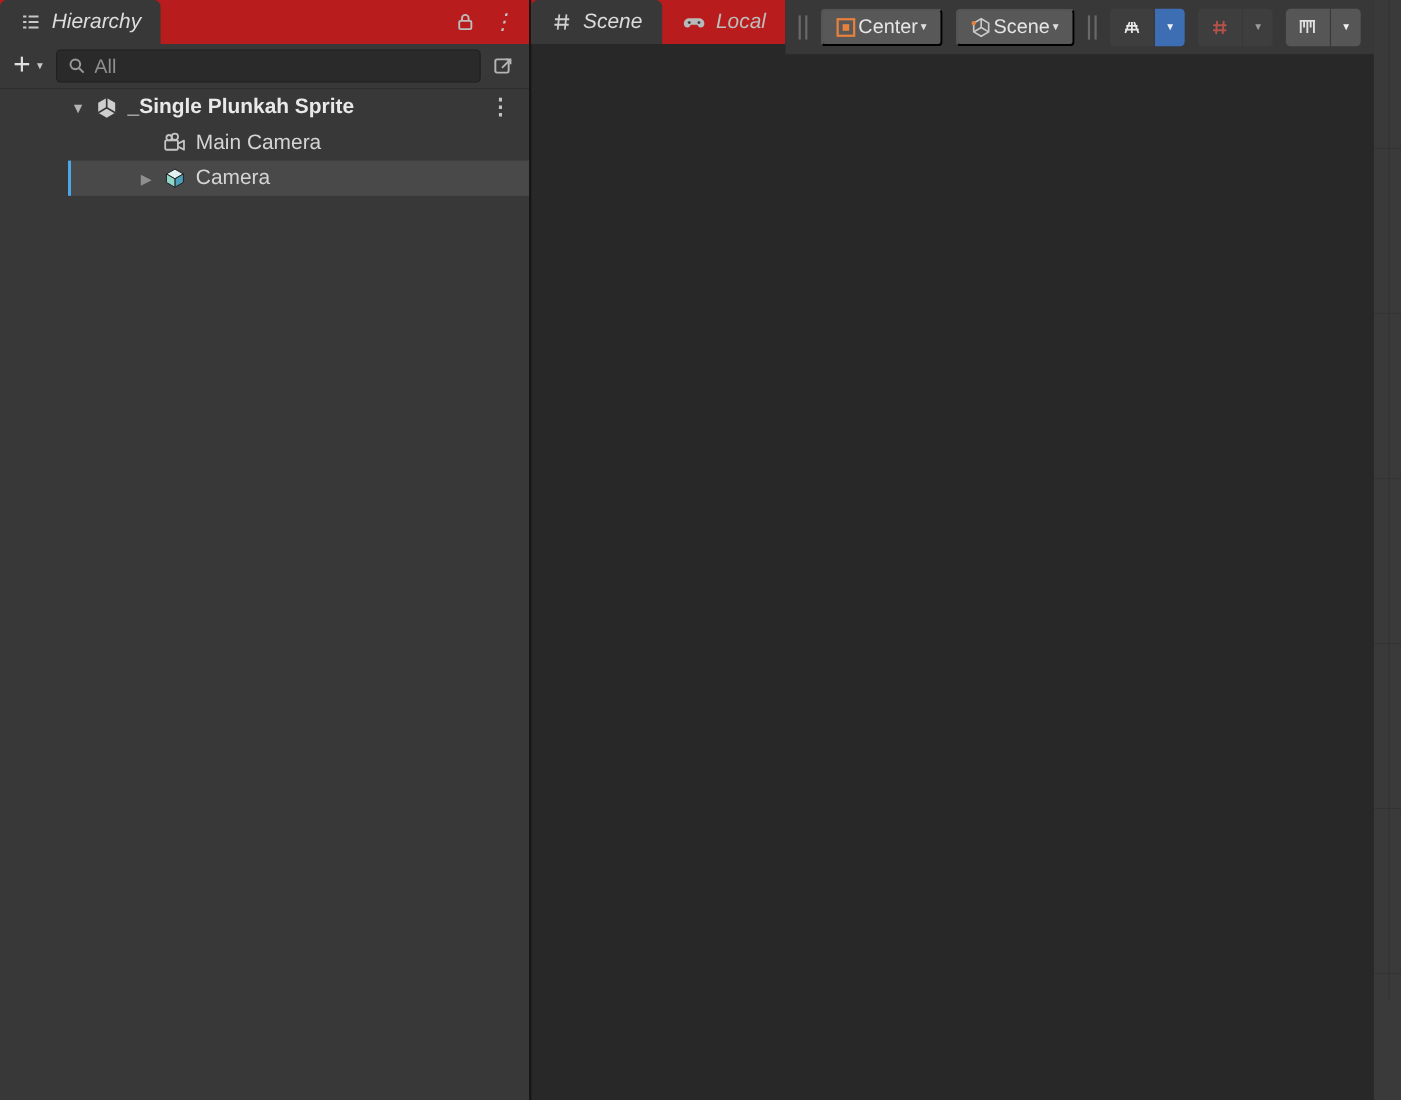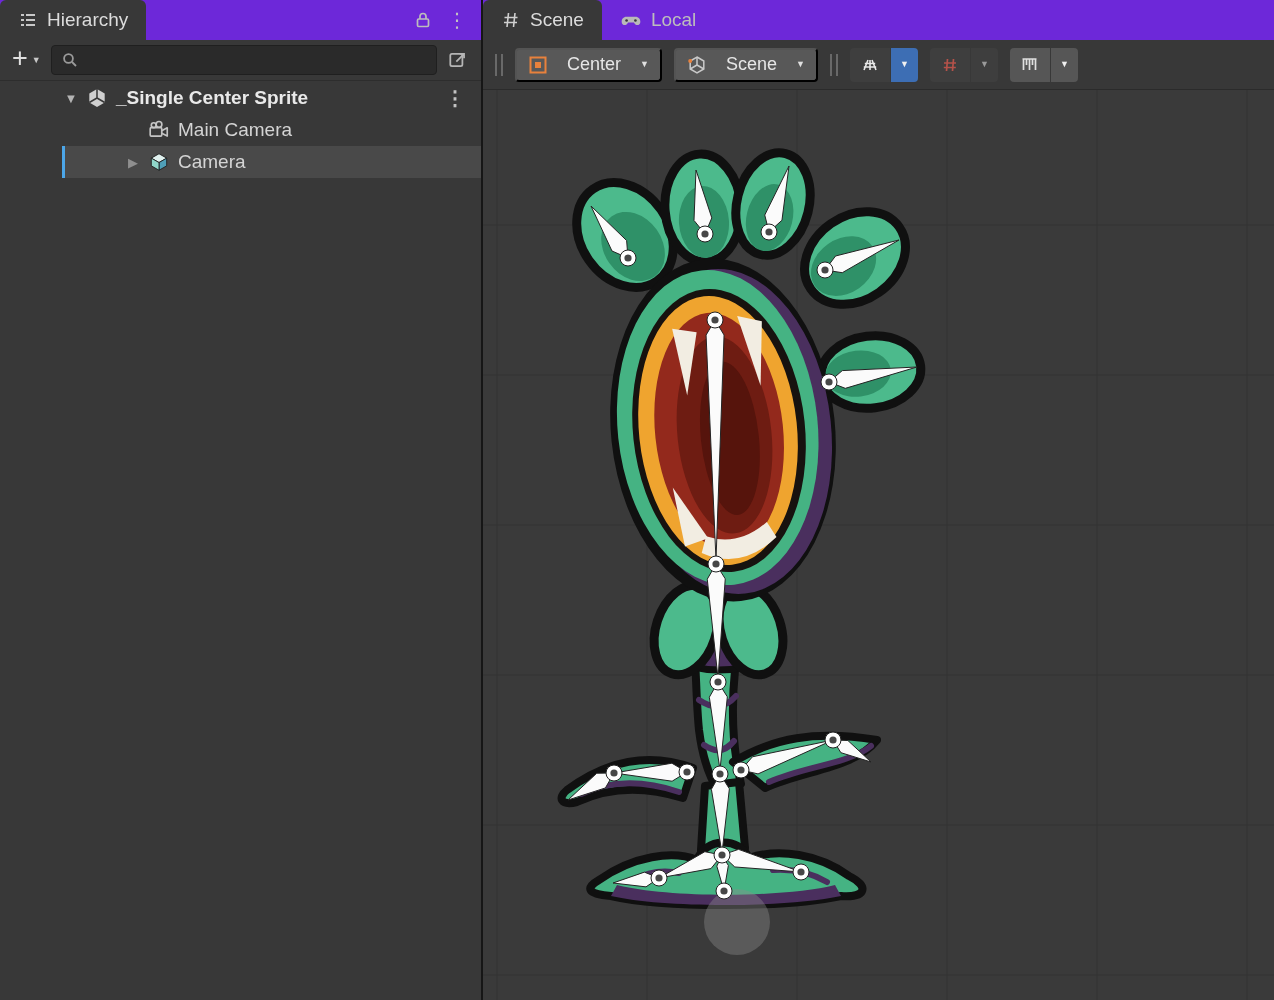--- a/index.html
+++ b/index.html
@@ -1,20 +1,20 @@
 <!DOCTYPE html>
 <html><head>
 <meta charset="utf-8">
 <style>
   * { margin:0; padding:0; box-sizing:border-box; font-family:"Liberation Sans", sans-serif; }
   html,body { width:1274px; height:1000px; overflow:hidden; background:#282828; }
   #app { display:flex; width:1274px; height:1000px; }
 
   
-  .tabbar { height:40px; background:#6d28d9; display:flex; align-items:stretch; flex:0 0 40px; }
+  .tabbar { height:40px; background:#b91c1c; display:flex; align-items:stretch; flex:0 0 40px;font-style:italic; }
   .tab { display:flex; align-items:center; gap:9px; padding:0 18px; color:#bdbdbd; font-size:19px; cursor:default; }
   .tab.active { background:#383838; border-radius:6px 6px 0 0; color:#dcdcdc; }
   .tabbar-actions { margin-left:auto; display:flex; align-items:center; gap:14px; padding-right:14px; }
   .kebab { color:#c2c2c2; font-size:20px; line-height:1; }
 
   
   #hierarchy { width:481px; display:flex; flex-direction:column; background:#383838; }
   .hier-toolbar { height:41px; display:flex; align-items:center; gap:10px; padding:0 12px; background:#383838; border-bottom:1px solid #2d2d2d; }
   .create-btn { display:flex; align-items:center; gap:4px; color:#e0e0e0; }
   .create-btn .plus { font-size:27px; line-height:1; margin-top:-3px; }
@@ -33,24 +33,24 @@
   .twirl { width:26px; text-align:center; font-size:13px; color:#b4b4b4; }
   .twirl.closed { color:#8f8f8f; }
   .obj-icon { width:26px; height:24px; display:flex; align-items:center; justify-content:center; margin-right:6px; }
   .row .label { white-space:nowrap; }
   .row-kebab { margin-left:auto; margin-right:16px; }
 
   
   #divider { width:2px; background:#161616; }
 
   
-  #scene-panel { width:791px; display:flex; flex-direction:column; }
+  #scene-panel { width:791px; display:flex; flex-direction:row; }
   .scene-toolbar { height:50px; flex:0 0 50px; background:#383838; display:flex; align-items:center; gap:12px; padding:0 12px; border-bottom:1px solid #2b2b2b; }
   .handle { width:8px; height:22px; border-left:2px solid #696969; border-right:2px solid #696969; }
-  .tool-btn { height:34px; background:#585858; border-radius:4px; display:flex; align-items:center; gap:19px; padding:0 11px; color:#e6e6e6; font-size:18px; }
+  .tool-btn { height:34px; background:#585858; border-radius:4px; display:flex; align-items:center; gap:1px; padding:0 11px; color:#e6e6e6; font-size:18px; }
   .tool-btn .arrow { color:#e0e0e0; }
   .split { display:flex; gap:1px; }
   .split .seg { height:34px; display:flex; align-items:center; justify-content:center; }
   .split .seg.first { border-radius:4px 0 0 4px; width:40px; }
   .split .seg.second { border-radius:0 4px 4px 0; width:27px; }
   .seg.dark { background:#3e3e3e; }
   .seg.blue { background:#3d6eb4; }
   .seg.norm { background:#565656; }
   .seg .arrow { font-size:9px; }
   .seg .arrow.dim { color:#9a9a9a; }
@@ -101,40 +101,41 @@
         <span class="plus">+</span>
         <span class="arrow">▼</span>
       </span>
       <div class="searchbox">
         <span class="icon-btn">
           <svg width="18" height="18" viewBox="0 0 18 18">
               <circle cx="7.5" cy="7.5" r="4.4" fill="none" stroke="#9a9a9a" stroke-width="1.8"></circle>
               <path d="M11 11 L15 15" stroke="#9a9a9a" stroke-width="1.8"></path>
             </svg>
         </span>
+        <input type="text" placeholder="All" style="">
       </div>
       <span class="icon-btn">
         <svg width="22" height="22" viewBox="0 0 20 20">
             <rect x="3" y="4.5" width="11" height="11" rx="1.5" fill="none" stroke="#b5b5b5" stroke-width="1.6"></rect>
             <path d="M8.5 11.5 L15.5 4.5 M11.5 4.5 h4 v4" fill="none" stroke="#b5b5b5" stroke-width="1.6"></path>
           </svg>
       </span>
     </div>
 
     <div class="tree">
 
       <div class="row root">
         <span class="twirl">▼</span>
         <span class="obj-icon">
           <svg width="22" height="22" viewBox="0 0 20 20">
               <path d="M10 1.8 L17 5.9 V14.1 L10 18.2 L3 14.1 V5.9 Z" fill="#cfcfcf"></path>
               <path d="M10 1.8 V10 M10 10 L17 14.1 M10 10 L3 14.1" stroke="#383838" stroke-width="1.4" fill="none"></path>
             </svg>
         </span>
-        <span class="label">_Single Center Sprite</span>
+        <span class="label">_Single Plunkah Sprite</span>
         <span class="kebab row-kebab">⋮</span>
       </div>
 
       <div class="row child">
         <span class="twirl"></span>
         <span class="obj-icon">
           <svg width="22" height="22" viewBox="0 0 20 20">
               <circle cx="5.2" cy="5.6" r="2.2" fill="none" stroke="#c4c4c4" stroke-width="1.5"></circle>
               <circle cx="10" cy="4.9" r="2.6" fill="none" stroke="#c4c4c4" stroke-width="1.5"></circle>
               <rect x="2" y="7.8" width="10.5" height="7.8" rx="1" fill="none" stroke="#c4c4c4" stroke-width="1.5"></rect>

